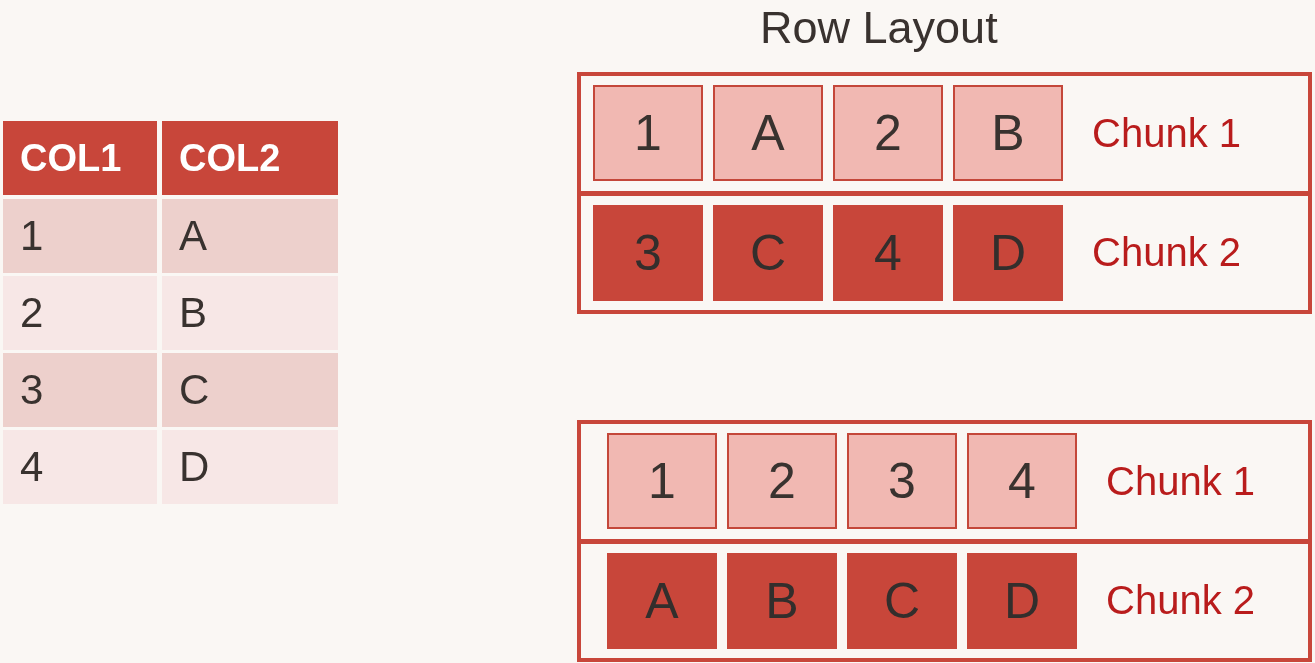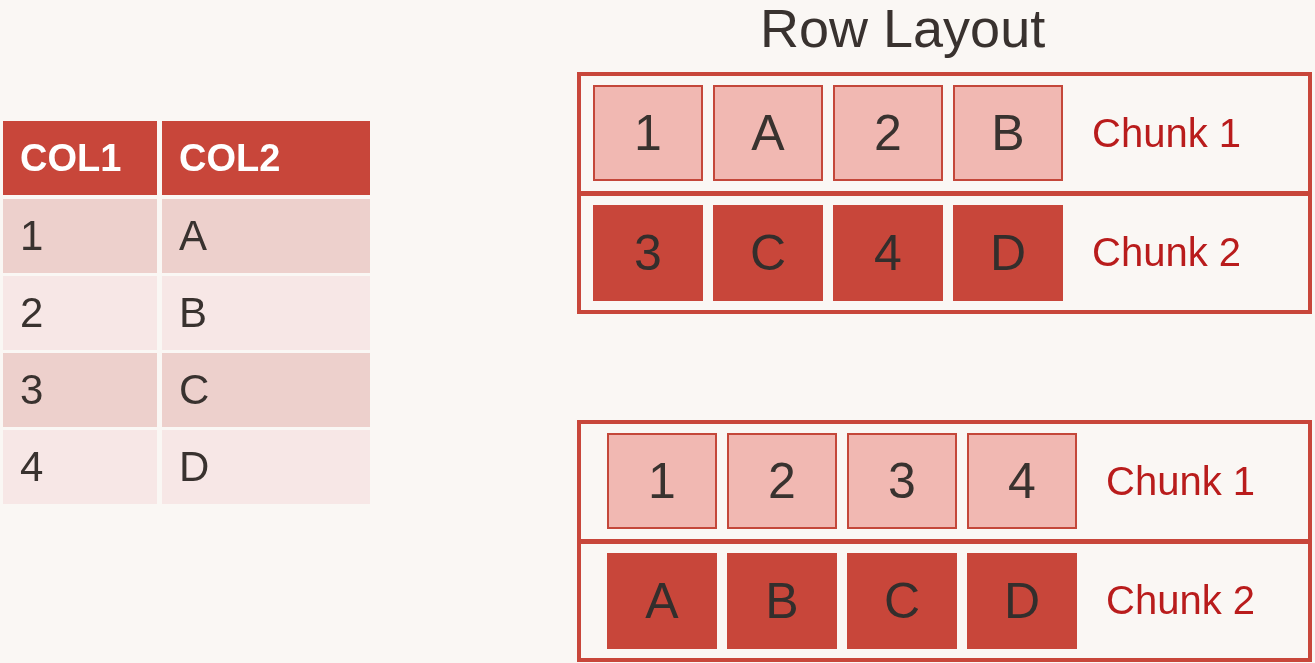--- a/index.html
+++ b/index.html
@@ -34,36 +34,36 @@
   }
   .src-row.header { margin-top: 0; margin-bottom: 1px; }
   .src-cell {
     box-sizing: border-box;
     display: flex;
     align-items: center;
     padding-left: 17px;
     height: 100%;
   }
   .src-cell.c1 { width: 154px; }
-  .src-cell.c2 { width: 208px; }
+  .src-cell.c2 { width: 176px; }
   .src-row.header .src-cell {
     background: #C8463A;
     color: #FFFFFF;
     font-weight: bold;
     font-size: 38px;
   }
   .src-row.odd  .src-cell { background: #EDD0CC; }
   .src-row.even .src-cell { background: #F7E7E6; }
   .src-row.body .src-cell { font-size: 42px; }
 
   
   .diagram-title {
     position: absolute;
     left: 760px;
-    font-size: 54px;
+    font-size: 45px;
     line-height: 50px;
     color: #39322F;
     white-space: nowrap;
   }
   #row-layout-title    { top: 3px; }
   #column-layout-title { top: 344px; }
 
   .layout-box {
     position: absolute;
     left: 577px;

